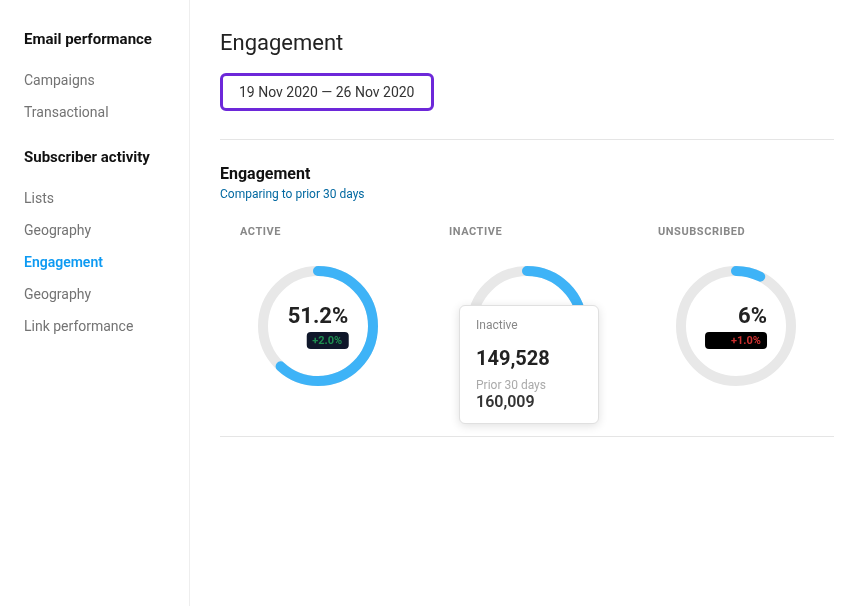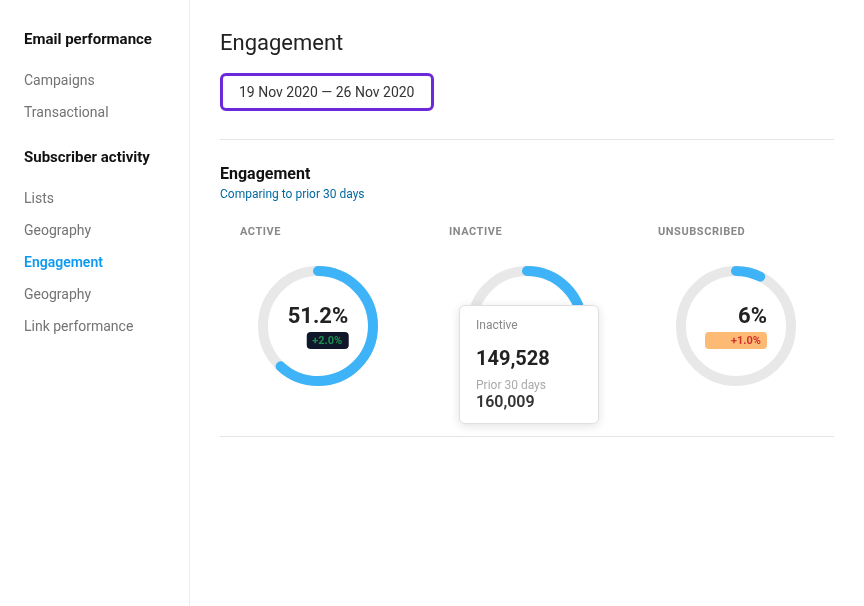--- a/index.html
+++ b/index.html
@@ -123,21 +123,21 @@
       border-radius: 4px;
       font-size: 11px;
       font-weight: 700;
       margin-top: 4px;
     }
     .badge-green {
       background: #0f172a;
       color: #1e8e50;
     }
     .badge-red {
-      background: #fdba74;
+      background: #000000;
       color: #d0302f;
       padding-left: 26px;
     }
     
     .donut-svg {
       width: 140px;
       height: 140px;
       transform: rotate(-90deg);
     }
     

